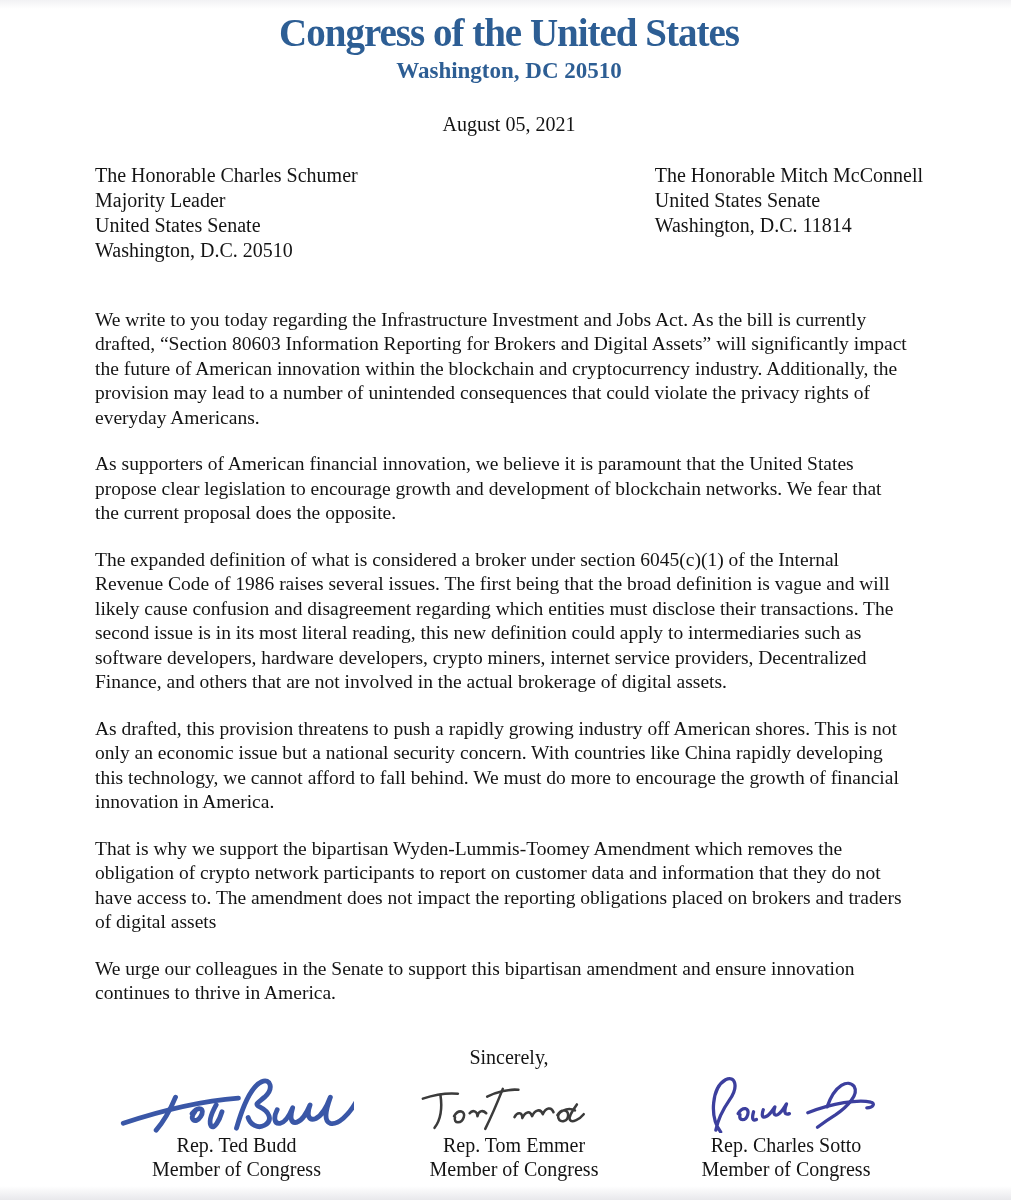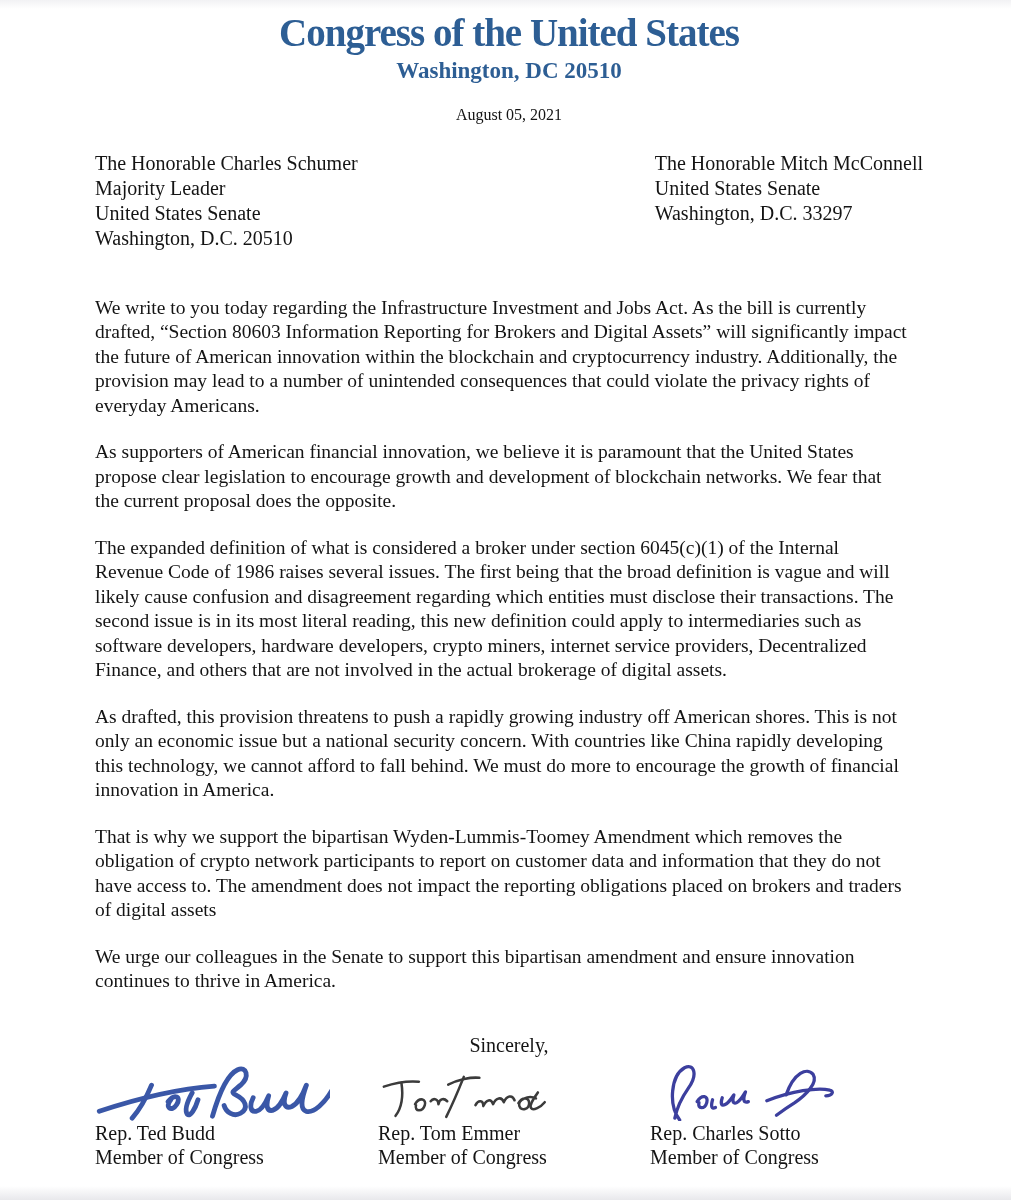--- a/index.html
+++ b/index.html
@@ -26,39 +26,39 @@
   .letterhead { text-align:center; }
   .letterhead .title {
     font-size:39px; font-weight:bold; letter-spacing:-1px;
     color:#2d5e94; line-height:1.1;
   }
   .letterhead .subtitle {
     font-size:23px; font-weight:bold; letter-spacing:0;
     color:#2d5e94; margin-top:3px;
   }
 
-  .date-line { text-align:center; font-size:16px; margin-top:22px; }
+  .date-line { text-align:center; font-size:20px; margin-top:29px; }
 
   .recipients {
     display:flex; justify-content:space-between;
     margin-top:27px; font-size:20px; line-height:25px;
   }
   .recipient div { white-space:nowrap; }
 
   .body-text { margin-top:45px; }
   .body-text p {
     margin:22px 16px 0 0; font-size:19.5px; line-height:24.5px;
     text-align:left;
   }
   .body-text p:first-child { margin-top:0; }
 
   .closing { text-align:center; font-size:20px; margin-top:40px; }
 
   .sig-row { display:flex; align-items:flex-end; margin-top:4px; }
-  .sig-col { display:flex; flex-direction:column; }
+  .sig-col { display:flex; flex-direction:column;align-items:center; }
   .sig-col.c1 { width:283px; }
   .sig-col.c2 { width:272px; }
   .sig-col.c3 { width:272px; }
   .sig-img { height:60px; }
   .sig-name { font-size:20px; line-height:23.5px; margin-top:1px; }
 </style>
 </head>
 <body>
 
 <div class="page">
@@ -76,21 +76,21 @@
     <div class="recipients">
       <div class="recipient">
         <div>The Honorable Charles Schumer</div>
         <div>Majority Leader</div>
         <div>United States Senate</div>
         <div>Washington, D.C. 20510</div>
       </div>
       <div class="recipient">
         <div>The Honorable Mitch McConnell</div>
         <div>United States Senate</div>
-        <div>Washington, D.C. 33297</div>
+        <div>Washington, D.C. 11814</div>
       </div>
     </div>
 
     <div class="body-text">
       <p>We write to you today regarding the Infrastructure Investment and Jobs Act. As the bill is currently drafted, “Section 80603 Information Reporting for Brokers and Digital Assets” will significantly impact the future of American innovation within the blockchain and cryptocurrency industry. Additionally, the provision may lead to a number of unintended consequences that could violate the privacy rights of everyday Americans.</p>
       <p>As supporters of American financial innovation, we believe it is paramount that the United States propose clear legislation to encourage growth and development of blockchain networks. We fear that the current proposal does the opposite.</p>
       <p>The expanded definition of what is considered a broker under section 6045(c)(1) of the Internal Revenue Code of 1986 raises several issues. The first being that the broad definition is vague and will likely cause confusion and disagreement regarding which entities must disclose their transactions. The second issue is in its most literal reading, this new definition could apply to intermediaries such as software developers, hardware developers, crypto miners, internet service providers, Decentralized Finance, and others that are not involved in the actual brokerage of digital assets.</p>
       <p>As drafted, this provision threatens to push a rapidly growing industry off American shores. This is not only an economic issue but a national security concern. With countries like China rapidly developing this technology, we cannot afford to fall behind. We must do more to encourage the growth of financial innovation in America.</p>
       <p>That is why we support the bipartisan Wyden-Lummis-Toomey Amendment which removes the obligation of crypto network participants to report on customer data and information that they do not have access to. The amendment does not impact the reporting obligations placed on brokers and traders of digital assets</p>
       <p>We urge our colleagues in the Senate to support this bipartisan amendment and ensure innovation continues to thrive in America.</p>

